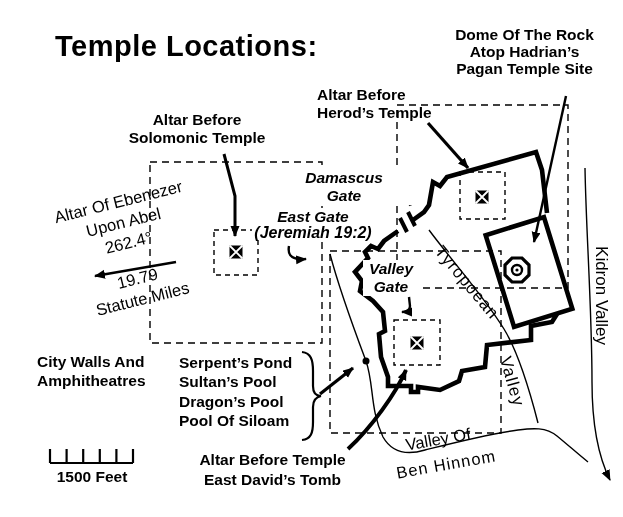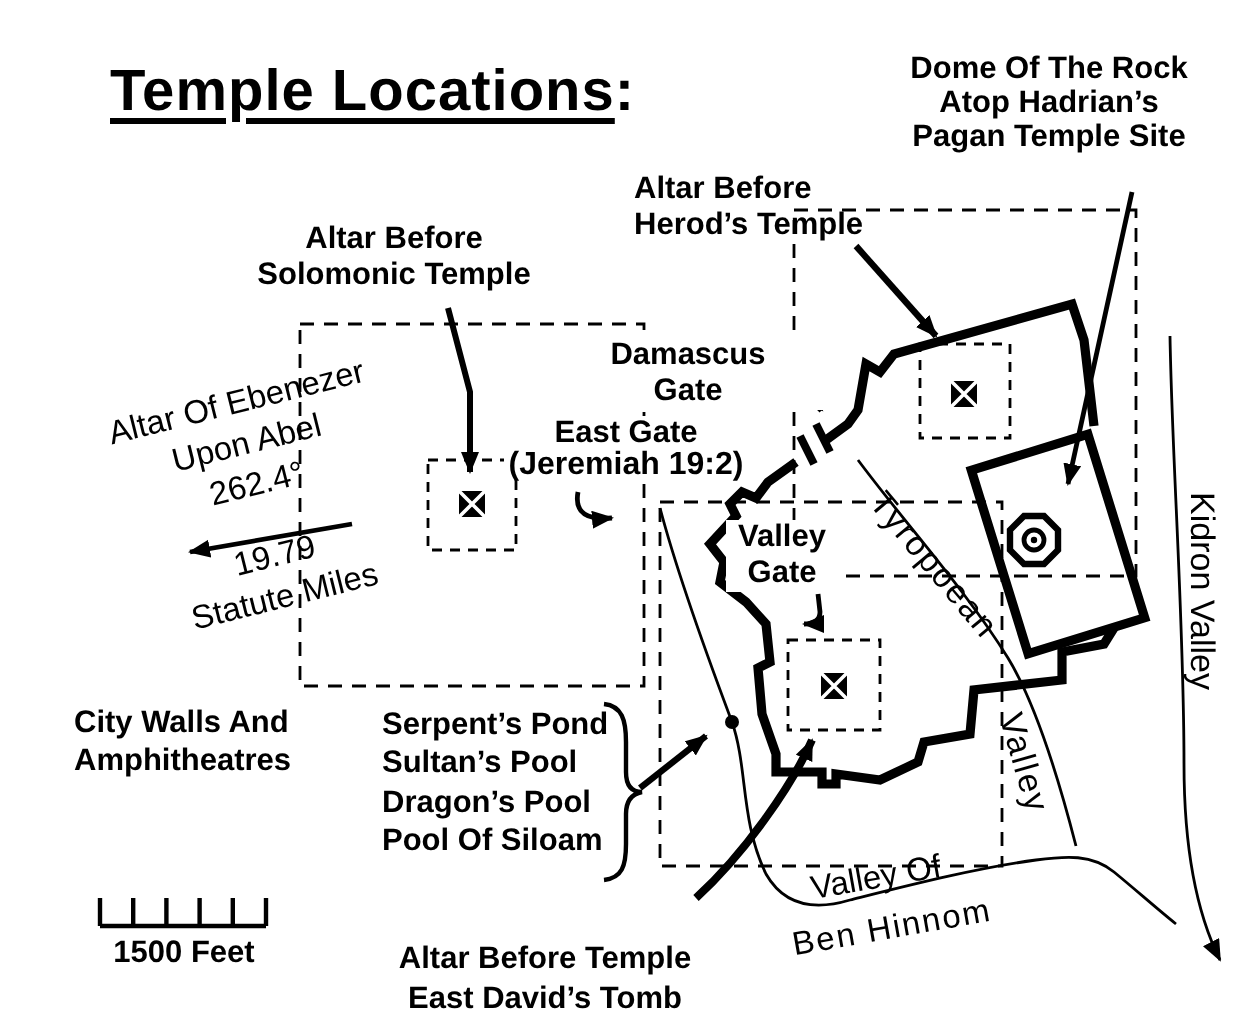--- a/index.html
+++ b/index.html
@@ -3,36 +3,36 @@
 <meta charset="utf-8">
 <style>
   html,body{margin:0;padding:0;background:#fff;}
   #stage{position:relative;width:623px;height:517px;background:#fff;overflow:hidden;
          font-family:"Liberation Sans",sans-serif;color:#000;}
   #map-svg{position:absolute;left:0;top:0;z-index:1;}
   .lbl{position:absolute;z-index:2;font-weight:700;font-size:15.5px;line-height:18px;
        white-space:nowrap;color:#000;}
   .lbl div{white-space:nowrap;}
   .center{text-align:center;}
-  .whitebg{background:#fff;}
+  .whitebg{background:#fff;font-style:italic;}
   .reg{font-weight:400;}
   #title{left:55px;top:30px;font-size:29px;line-height:32px;letter-spacing:.5px;}
-  #title .u{text-decoration:underline;text-decoration-thickness:3px;text-underline-offset:4px;}
+  #title .u{text-decoration-thickness:3px;text-underline-offset:4px;}
   #dome{left:437px;top:26px;width:175px;line-height:17px;}
   #herod{left:317px;top:86px;}
   #solomonic{left:118px;top:111px;width:158px;}
   #damascus{left:270px;top:169px;width:148px;}
   #eastgate{left:252px;top:208px;width:122px;}
   #eastgate .ref{font-size:16px;line-height:14px;display:block;}
   #joppa{left:363px;top:260px;width:56px;}
   #ebenezer{left:28px;top:190px;width:205px;font-size:16.5px;line-height:21px;
             transform:rotate(-14deg);transform-origin:center center;}
   #ebenezer .gap{height:16px;}
-  #pools{left:179px;top:353px;line-height:19.4px;margin-left:12px;}
-  #david{left:190px;top:470px;width:165px;line-height:20px;}
+  #pools{left:179px;top:353px;line-height:19.4px;}
+  #david{left:190px;top:450px;width:165px;line-height:20px;}
   #legend{left:37px;top:352px;line-height:19.4px;}
   #scalelabel{left:48px;top:468px;width:88px;}
   .valley{font-size:17px;line-height:19px;}
   #tyro1{left:407px;top:273px;width:120px;transform:rotate(50deg);letter-spacing:1px;}
   #tyro2{left:472px;top:372px;width:80px;transform:rotate(74deg);letter-spacing:1px;}
   #kidron{left:536px;top:286px;width:130px;transform:rotate(90deg);}
   #hinnom1{left:388px;top:430px;width:100px;transform:rotate(-10deg);font-size:16.5px;}
   #hinnom2{left:385px;top:455px;width:122px;transform:rotate(-10deg);font-size:16.5px;letter-spacing:1px;}
 </style>
 </head>

